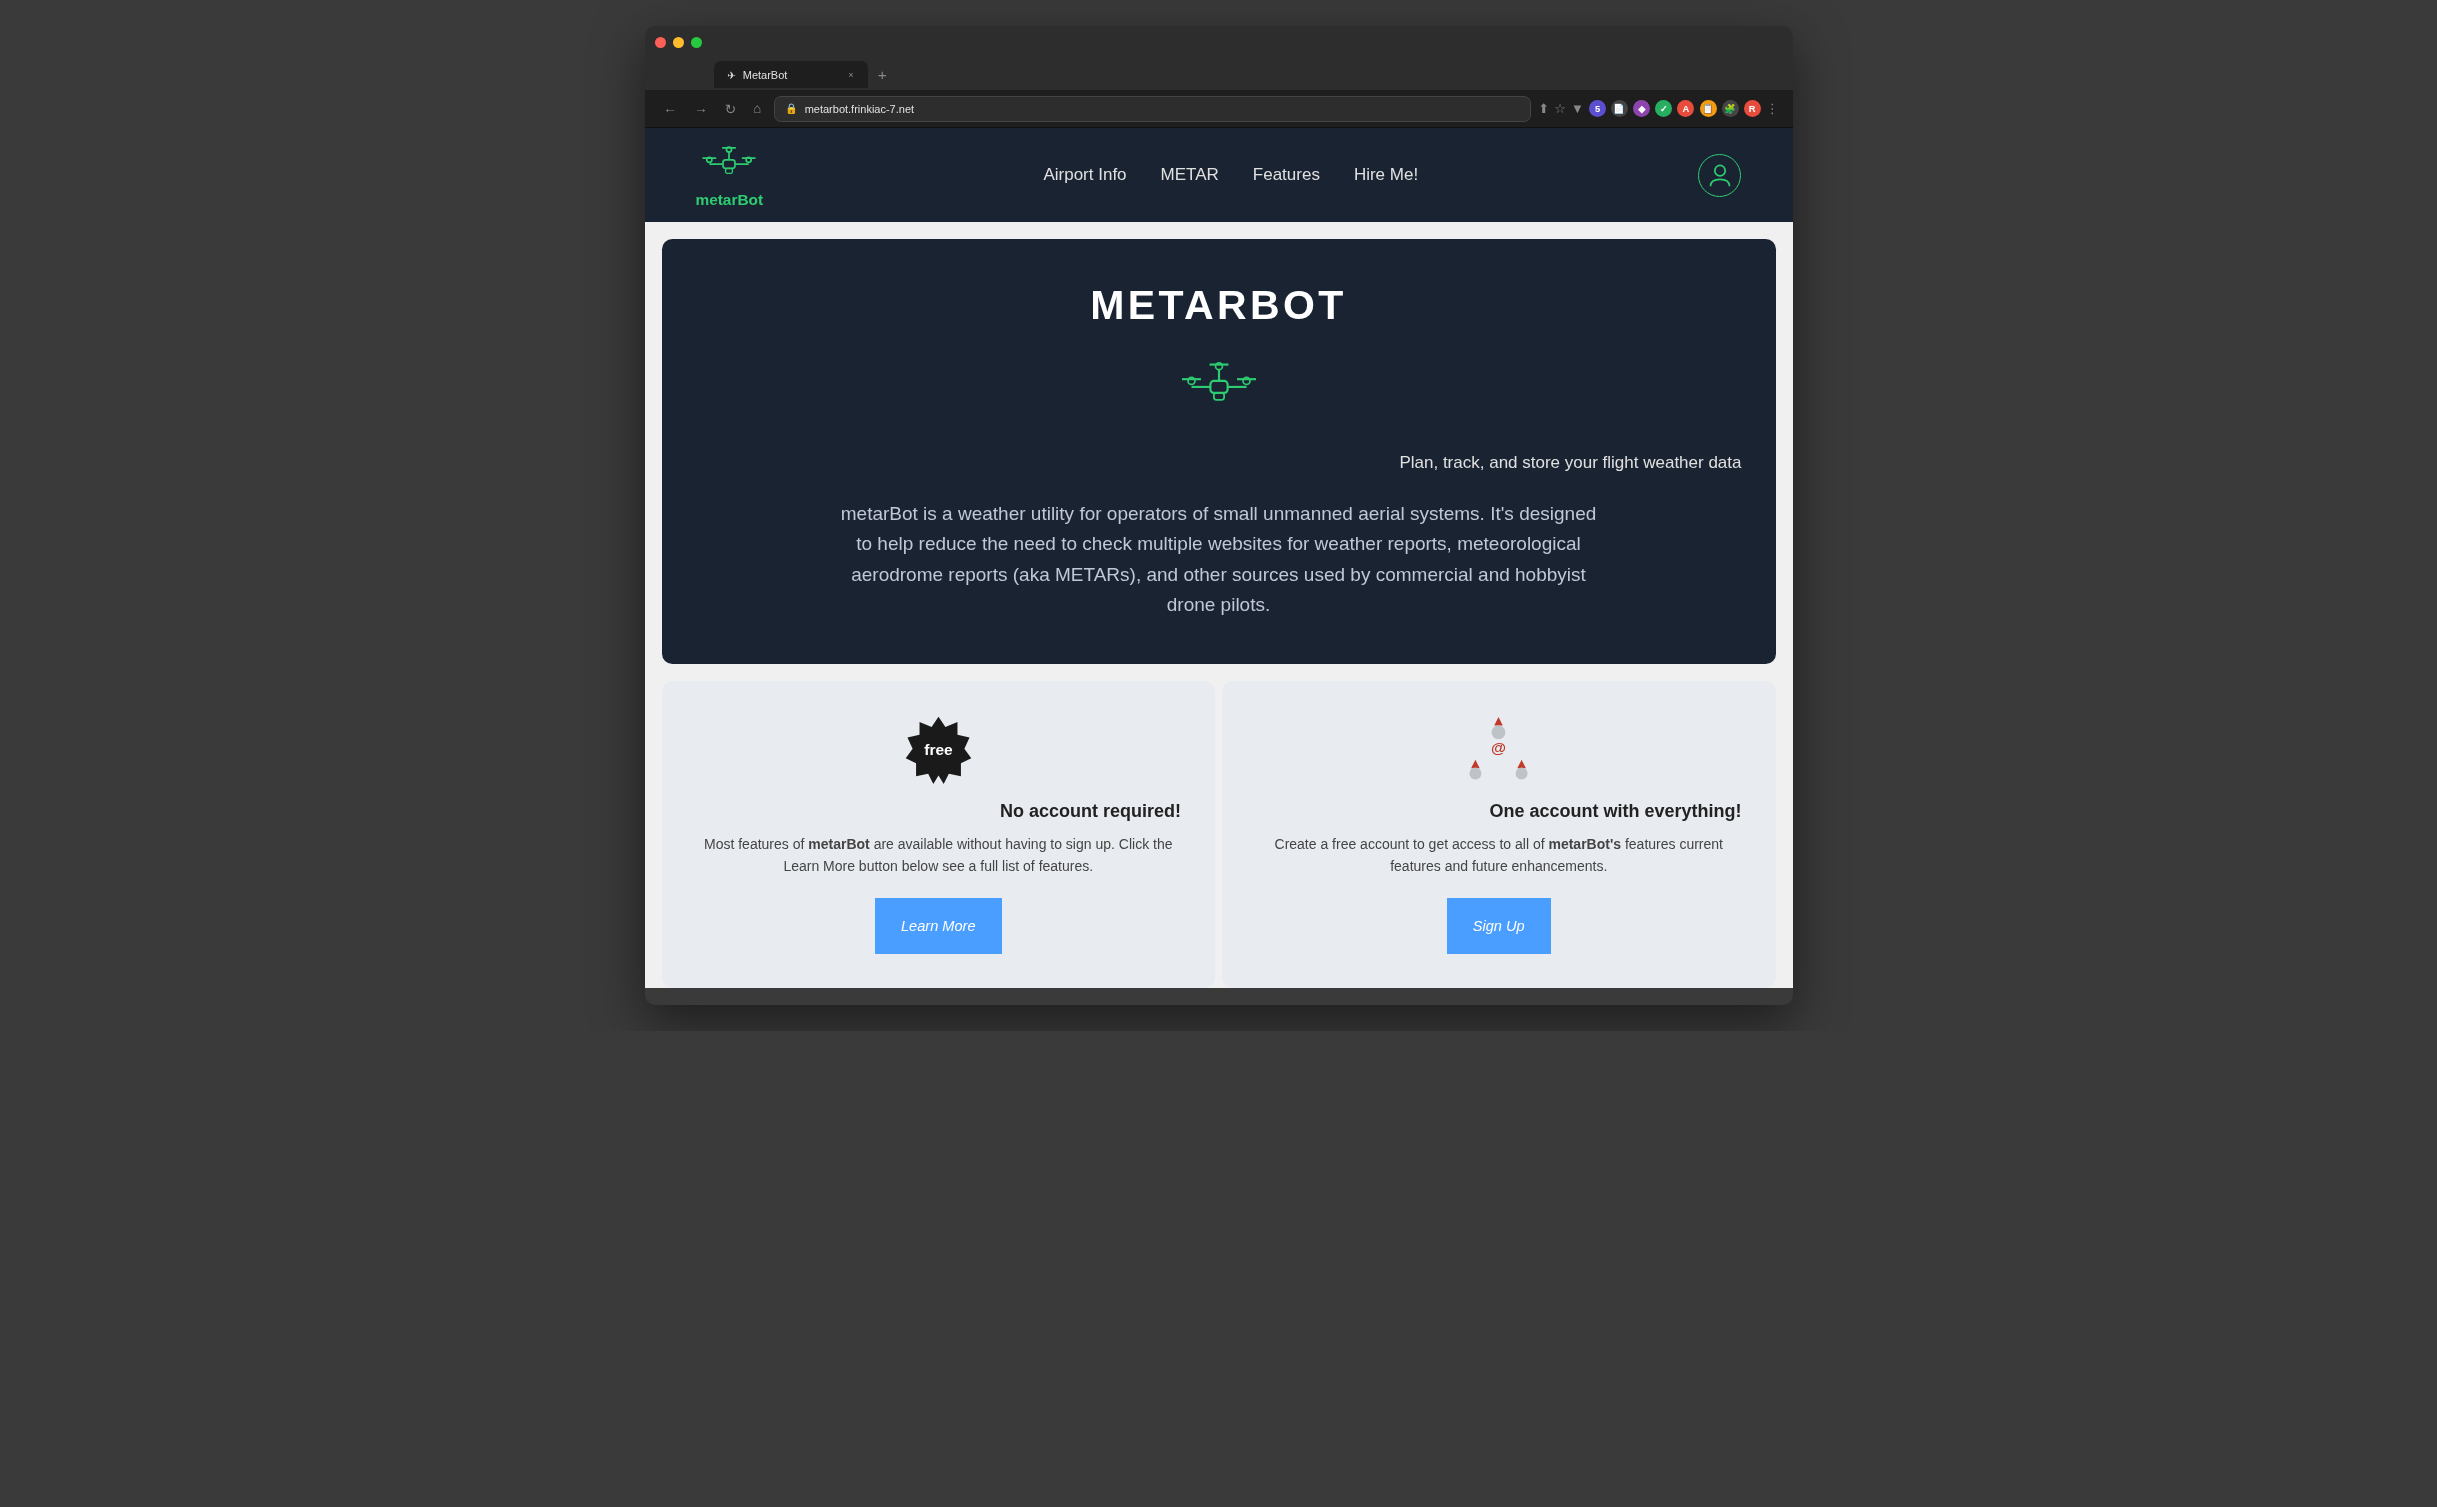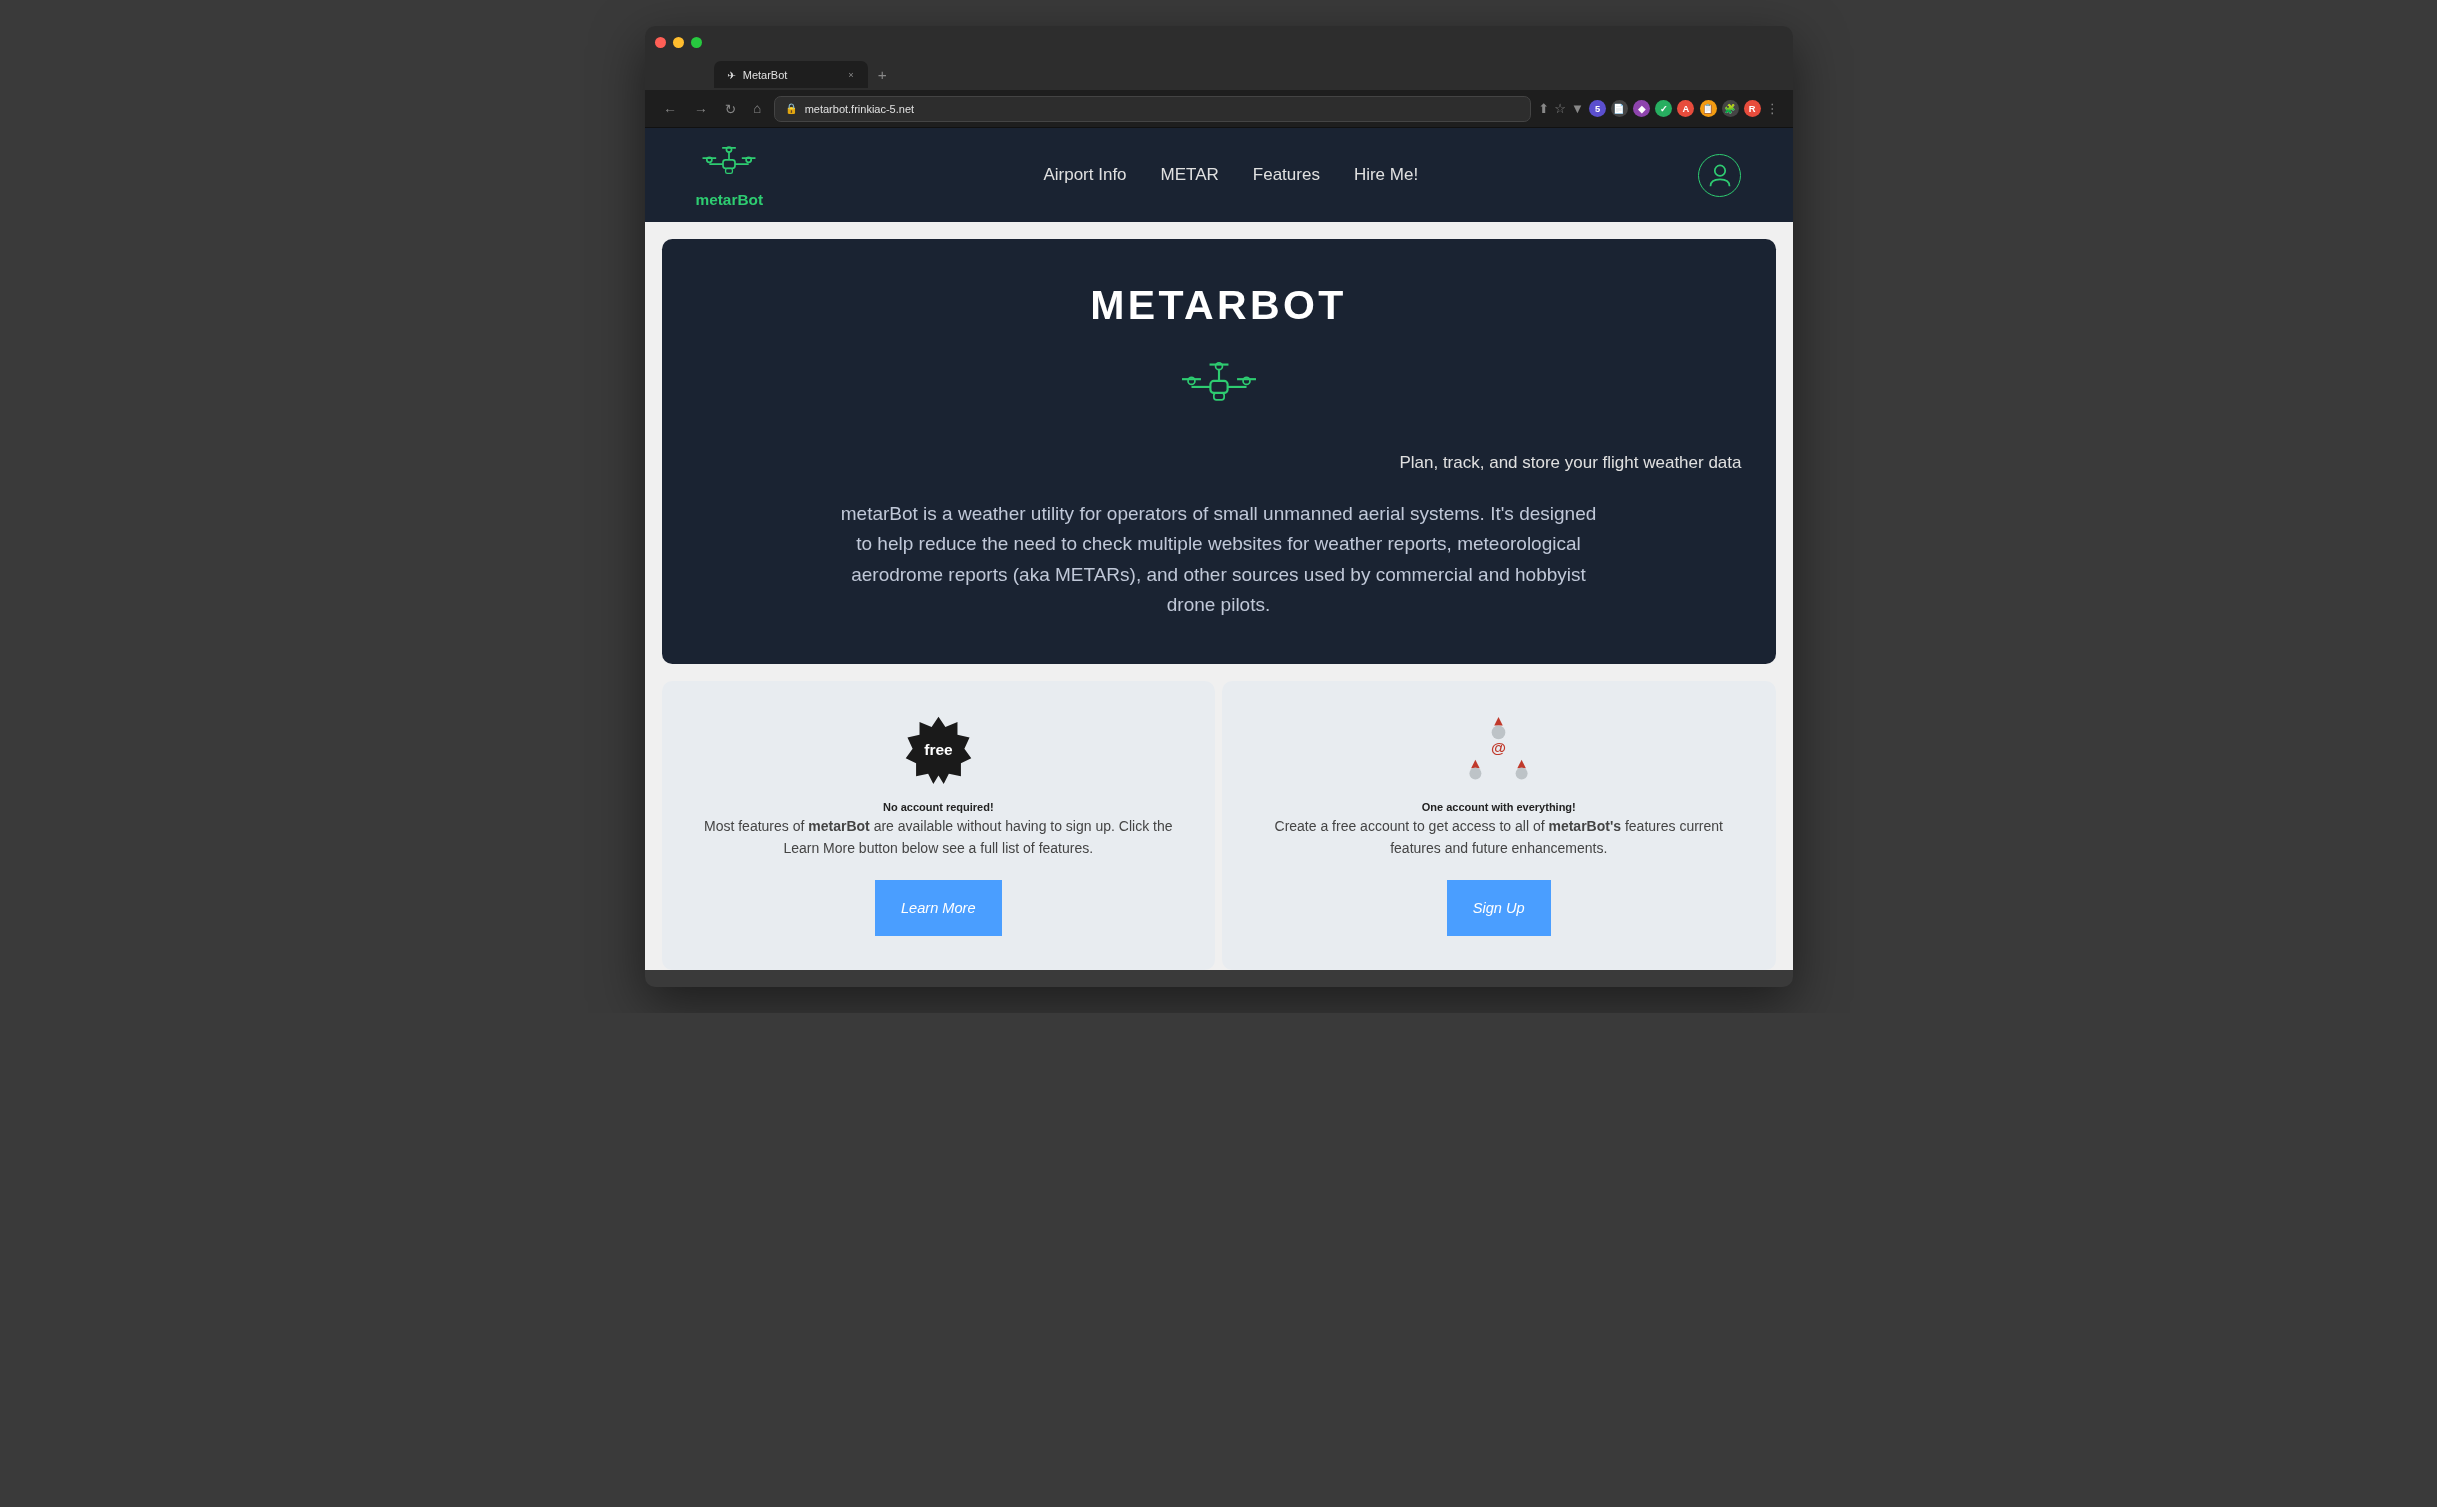--- a/index.html
+++ b/index.html
@@ -210,24 +210,25 @@
       text-align: center;
     }
 
     .card-icon-area {
       margin-bottom: 17px;
       display: flex;
       justify-content: center;
     }
 
     .card-title {
-      font-size: 11px;
+      font-size: 18px;
       font-weight: 600;
       color: #222;
-      margin-bottom: 2px;
+      margin-bottom: 11px;
+      text-align: right;
     }
 
     .card-text {
       font-size: 14px;
       color: #444;
       line-height: 1.6;
       margin-bottom: 20.6px;
     }
 
     .card-text strong { font-weight: 700; }
@@ -266,21 +267,21 @@
     <span class="tab-new">+</span>
   </div>
 
   <div class="browser-toolbar">
     <button class="nav-btn">←</button>
     <button class="nav-btn">→</button>
     <button class="nav-btn">↻</button>
     <button class="nav-btn">⌂</button>
     <div class="address-bar">
       <span class="lock-icon">🔒</span>
-      <span>metarbot.frinkiac-5.net</span>
+      <span>metarbot.frinkiac-7.net</span>
     </div>
     <div class="toolbar-icons">
       <span class="toolbar-icon">⬆</span>
       <span class="toolbar-icon">☆</span>
       <span class="toolbar-icon">▼</span>
       <div class="ext-icon" style="background:#5b4fcf;color:white;">5</div>
       <div class="ext-icon" style="background:#444;color:white;">📄</div>
       <div class="ext-icon" style="background:#8e44ad;color:white;">◆</div>
       <div class="ext-icon" style="background:#27ae60;color:white;">✓</div>
       <div class="ext-icon" style="background:#e74c3c;color:white;">A</div>

